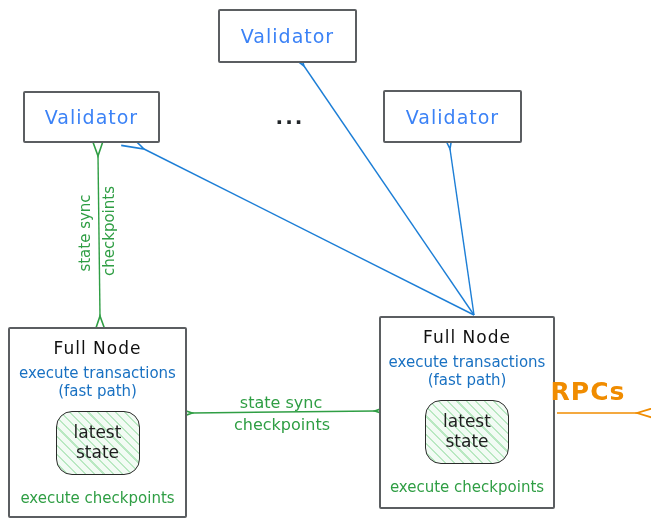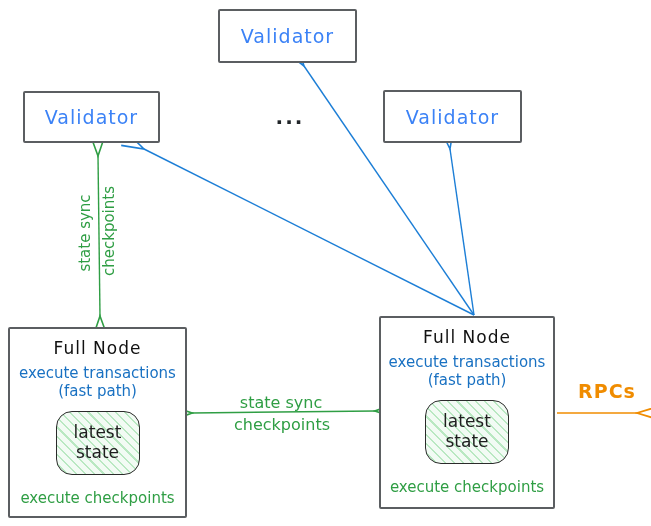--- a/index.html
+++ b/index.html
@@ -121,21 +121,21 @@
     transform: translate(-50%, -50%) rotate(-90deg);
     white-space: nowrap;
     font-size: 15px;
     color: var(--green);
   }
   .vl-sync  { left: 85px;  top: 233px; }
   .vl-chk   { left: 109px; top: 231px; }
   .hl-sync  { left: 281px; top: 402px; color: var(--green); }
   .hl-chk   { left: 282px; top: 424px; color: var(--green); }
   .orch     { left: 473px; top: 229px; color: var(--blue-text); font-size: 15px; }
-  .rpcs     { left: 588px; top: 391px; color: var(--orange); font-size: 19px; font-weight: 700; letter-spacing: 1px; margin-left: 19px; }
+  .rpcs     { left: 588px; top: 391px; color: var(--orange); font-size: 25px; font-weight: 700; letter-spacing: 1px; }
 </style>
 </head>
 <body>
 
 <div class="stage">
 
   <svg class="arrows" viewBox="0 0 651 526" xmlns="http://www.w3.org/2000/svg">
     <defs>
       <marker id="ah-g" viewBox="0 0 24 18" markerWidth="24" markerHeight="18" refX="2" refY="9" orient="auto-start-reverse" markerUnits="userSpaceOnUse">
         <path class="mk-g" d="M22 2 L2 9 L22 16"></path>

